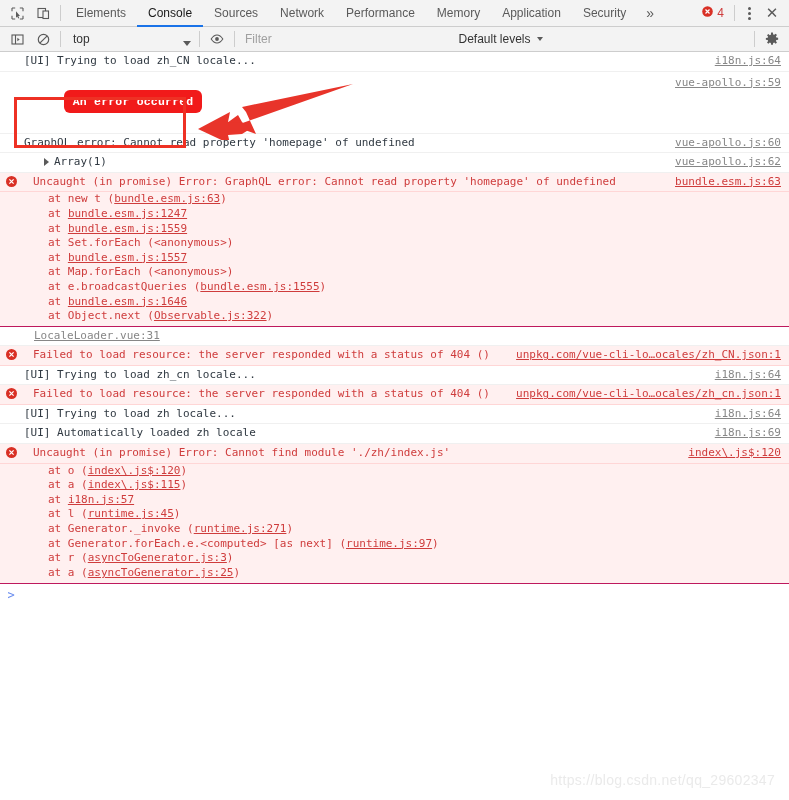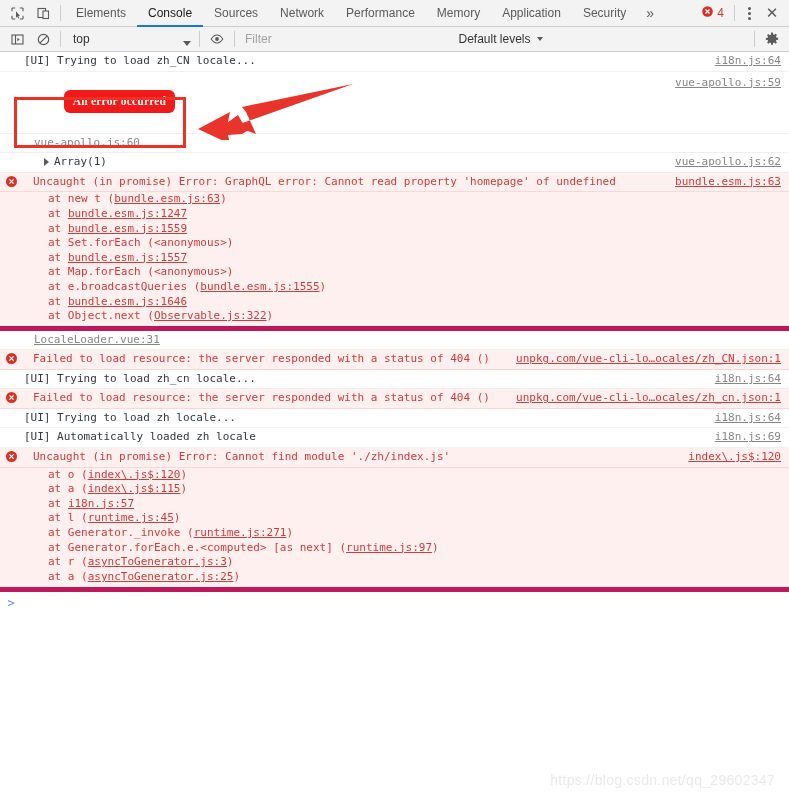--- a/index.html
+++ b/index.html
@@ -159,21 +159,21 @@
     background:#d93025;
     display:flex;align-items:center;justify-content:center;
     flex:0 0 11px;
   }
   .err-icon svg{display:block;}
 
   .stack{
     background:#fff0f0;
     color:#cf3c3c;
     padding:0 24px 2px 0;
-    border-bottom:5px solid #be185d;
+    border-bottom:1px solid #be185d;
   }
   .stack .line{
     padding-left:48px;
     white-space:pre;
     line-height:1.33;
   }
   .stack .line a{color:#cf3c3c;text-decoration:underline;cursor:pointer;}
 
   .disclosure{
     display:inline-block;
@@ -187,21 +187,21 @@
   }
   .obj-row .msg{padding-left:22px;color:#303942;}
 
   .dim{color:#9aa0a6;}
 
   
   .pill{
     display:inline-block;
     background:#f11a1a;
     color:#fff;
-    font-family:Liberation Serif, serif;
+    font-family:Liberation Mono, monospace;
     font-weight:bold;
     font-size:11.5px;
     padding:4px 9px;
     border-radius:6px;
     letter-spacing:0.2px;
   }
   .pill-row{padding-top:4px;padding-bottom:5px;}
 
   
   .prompt{
@@ -360,20 +360,21 @@
     <div class="msg">
       <span class="pill">An error occurred</span>
     </div>
     <div class="src">
       <a>vue-apollo.js:59</a>
     </div>
   </div>
 
   <div class="row log">
     <div class="gutter"></div>
+    <div class="msg">GraphQL error: Cannot read property 'homepage' of undefined</div>
     <div class="src">
       <a>vue-apollo.js:60</a>
     </div>
   </div>
 
   <div class="row log obj-row">
     <div class="gutter"></div>
     <div class="msg"><span class="disclosure"></span><span>Array(1)</span></div>
     <div class="src">
       <a>vue-apollo.js:62</a>

